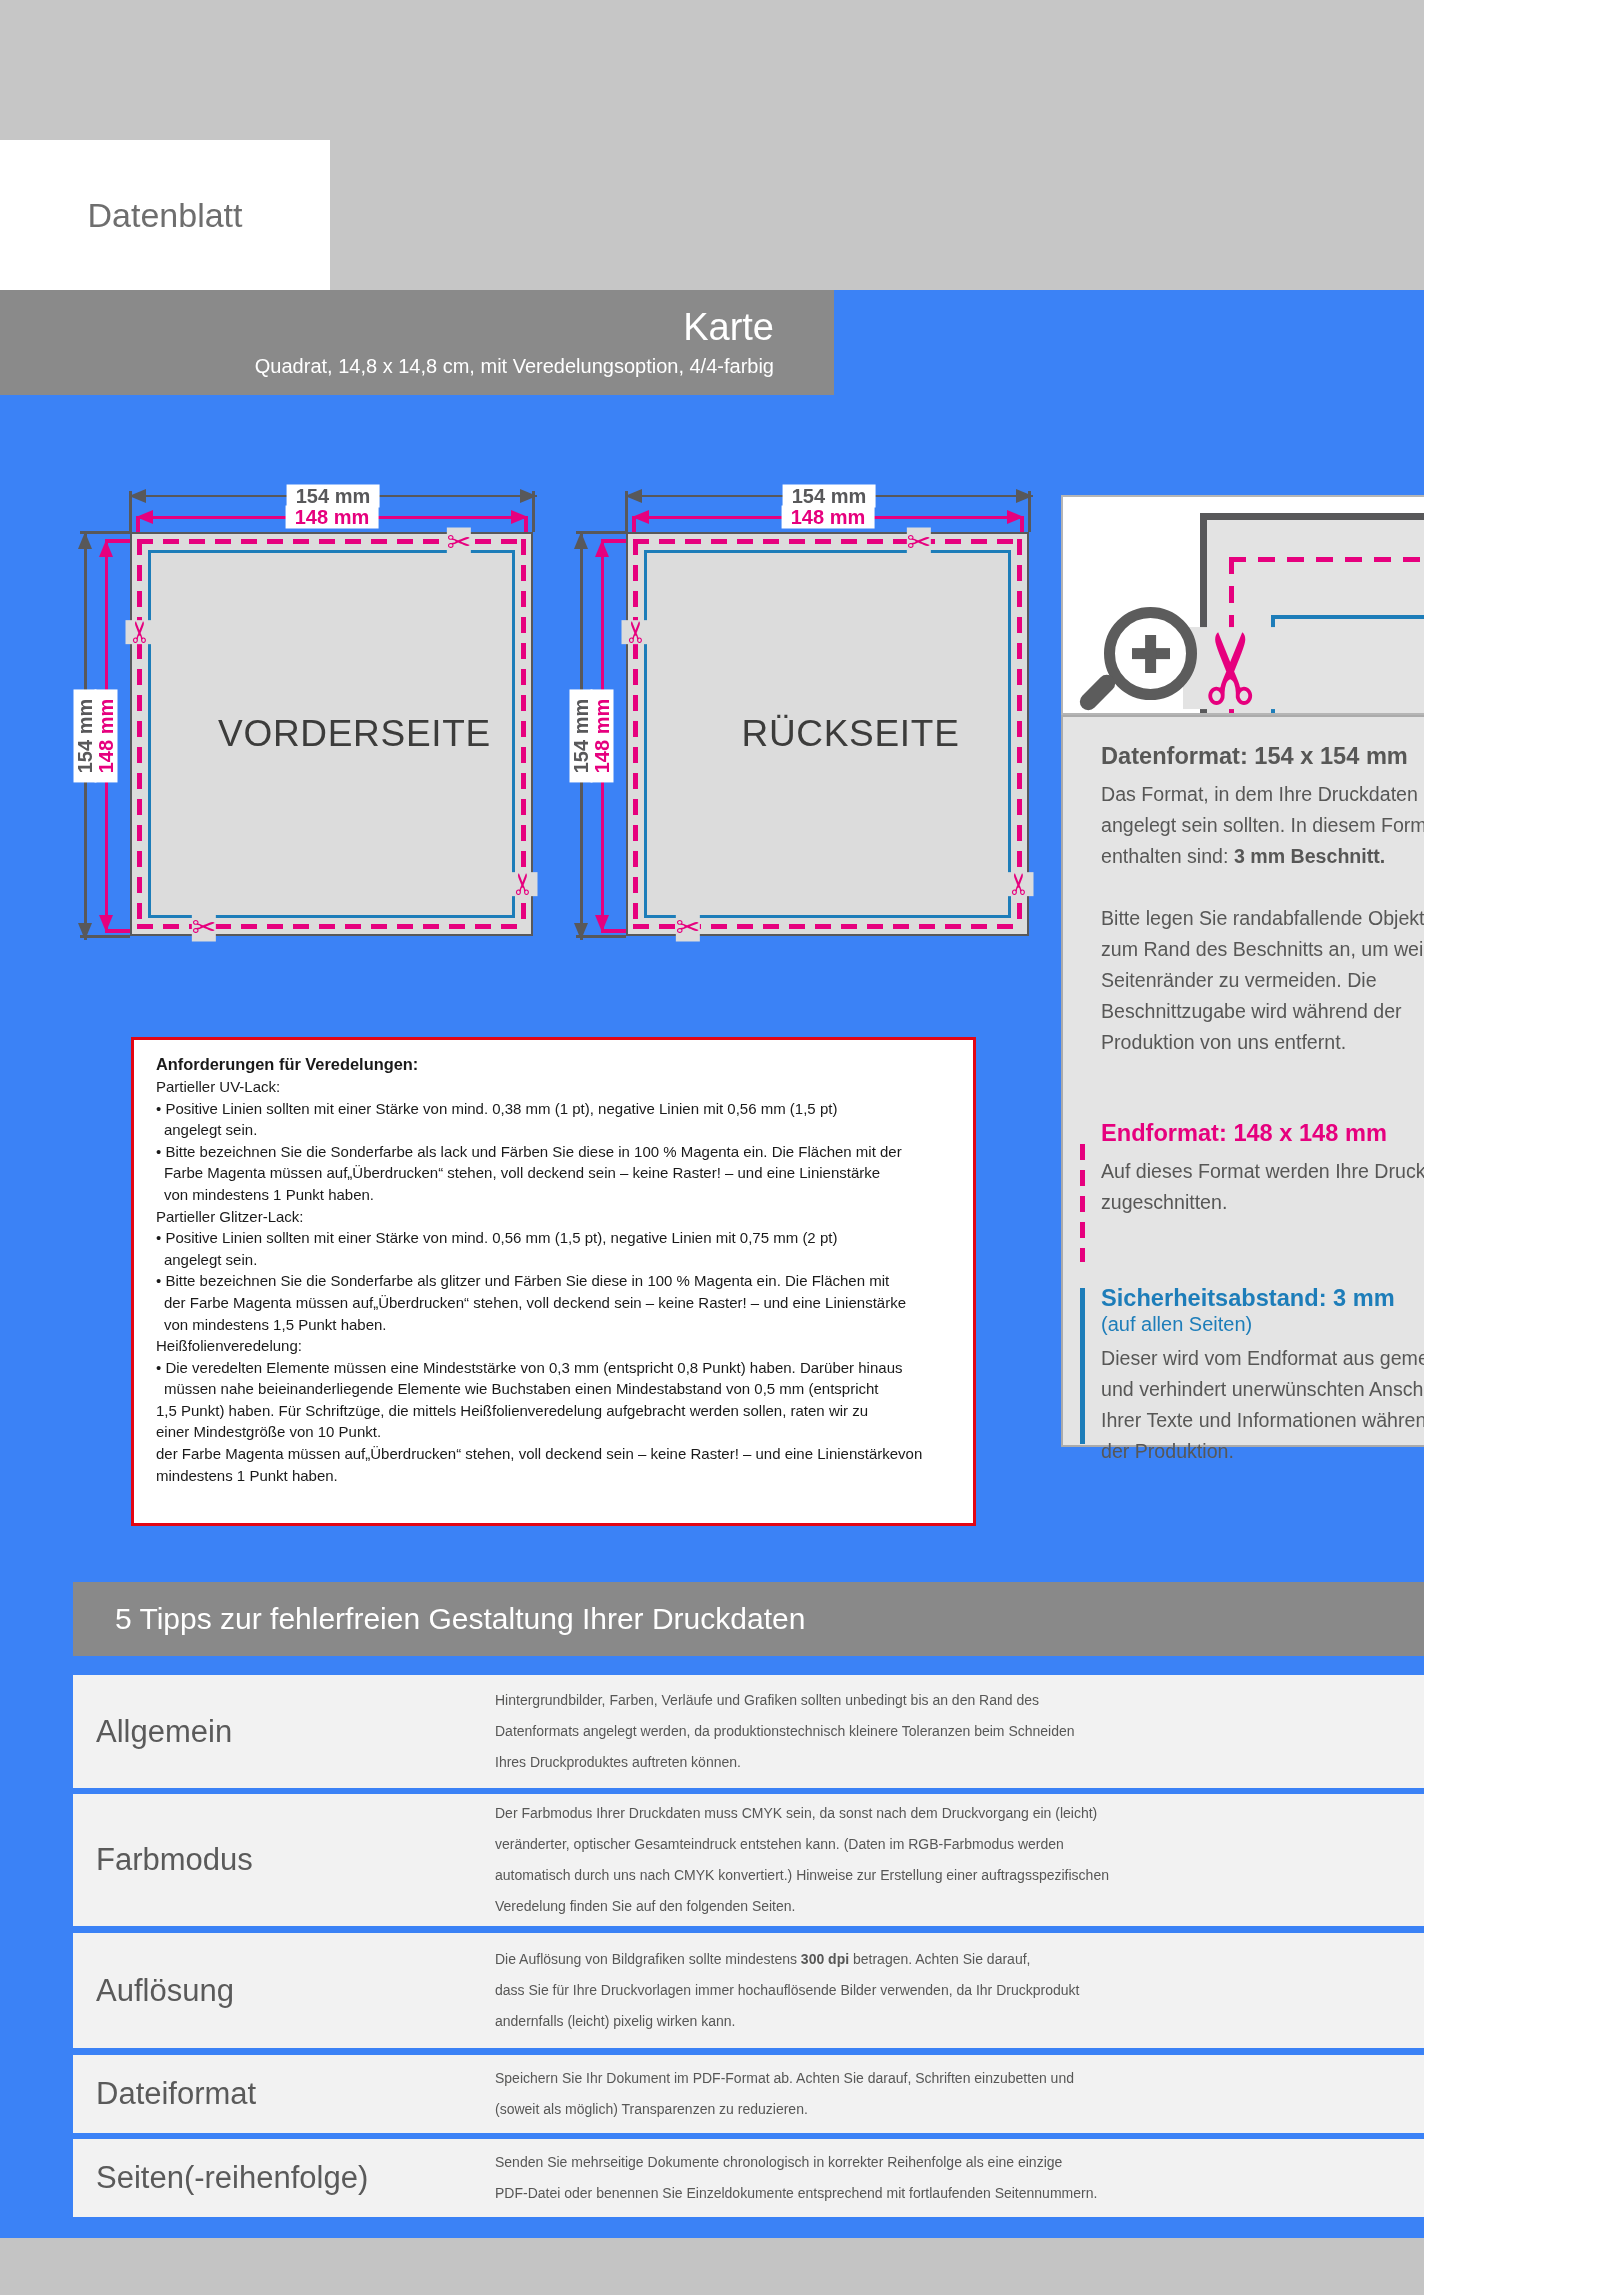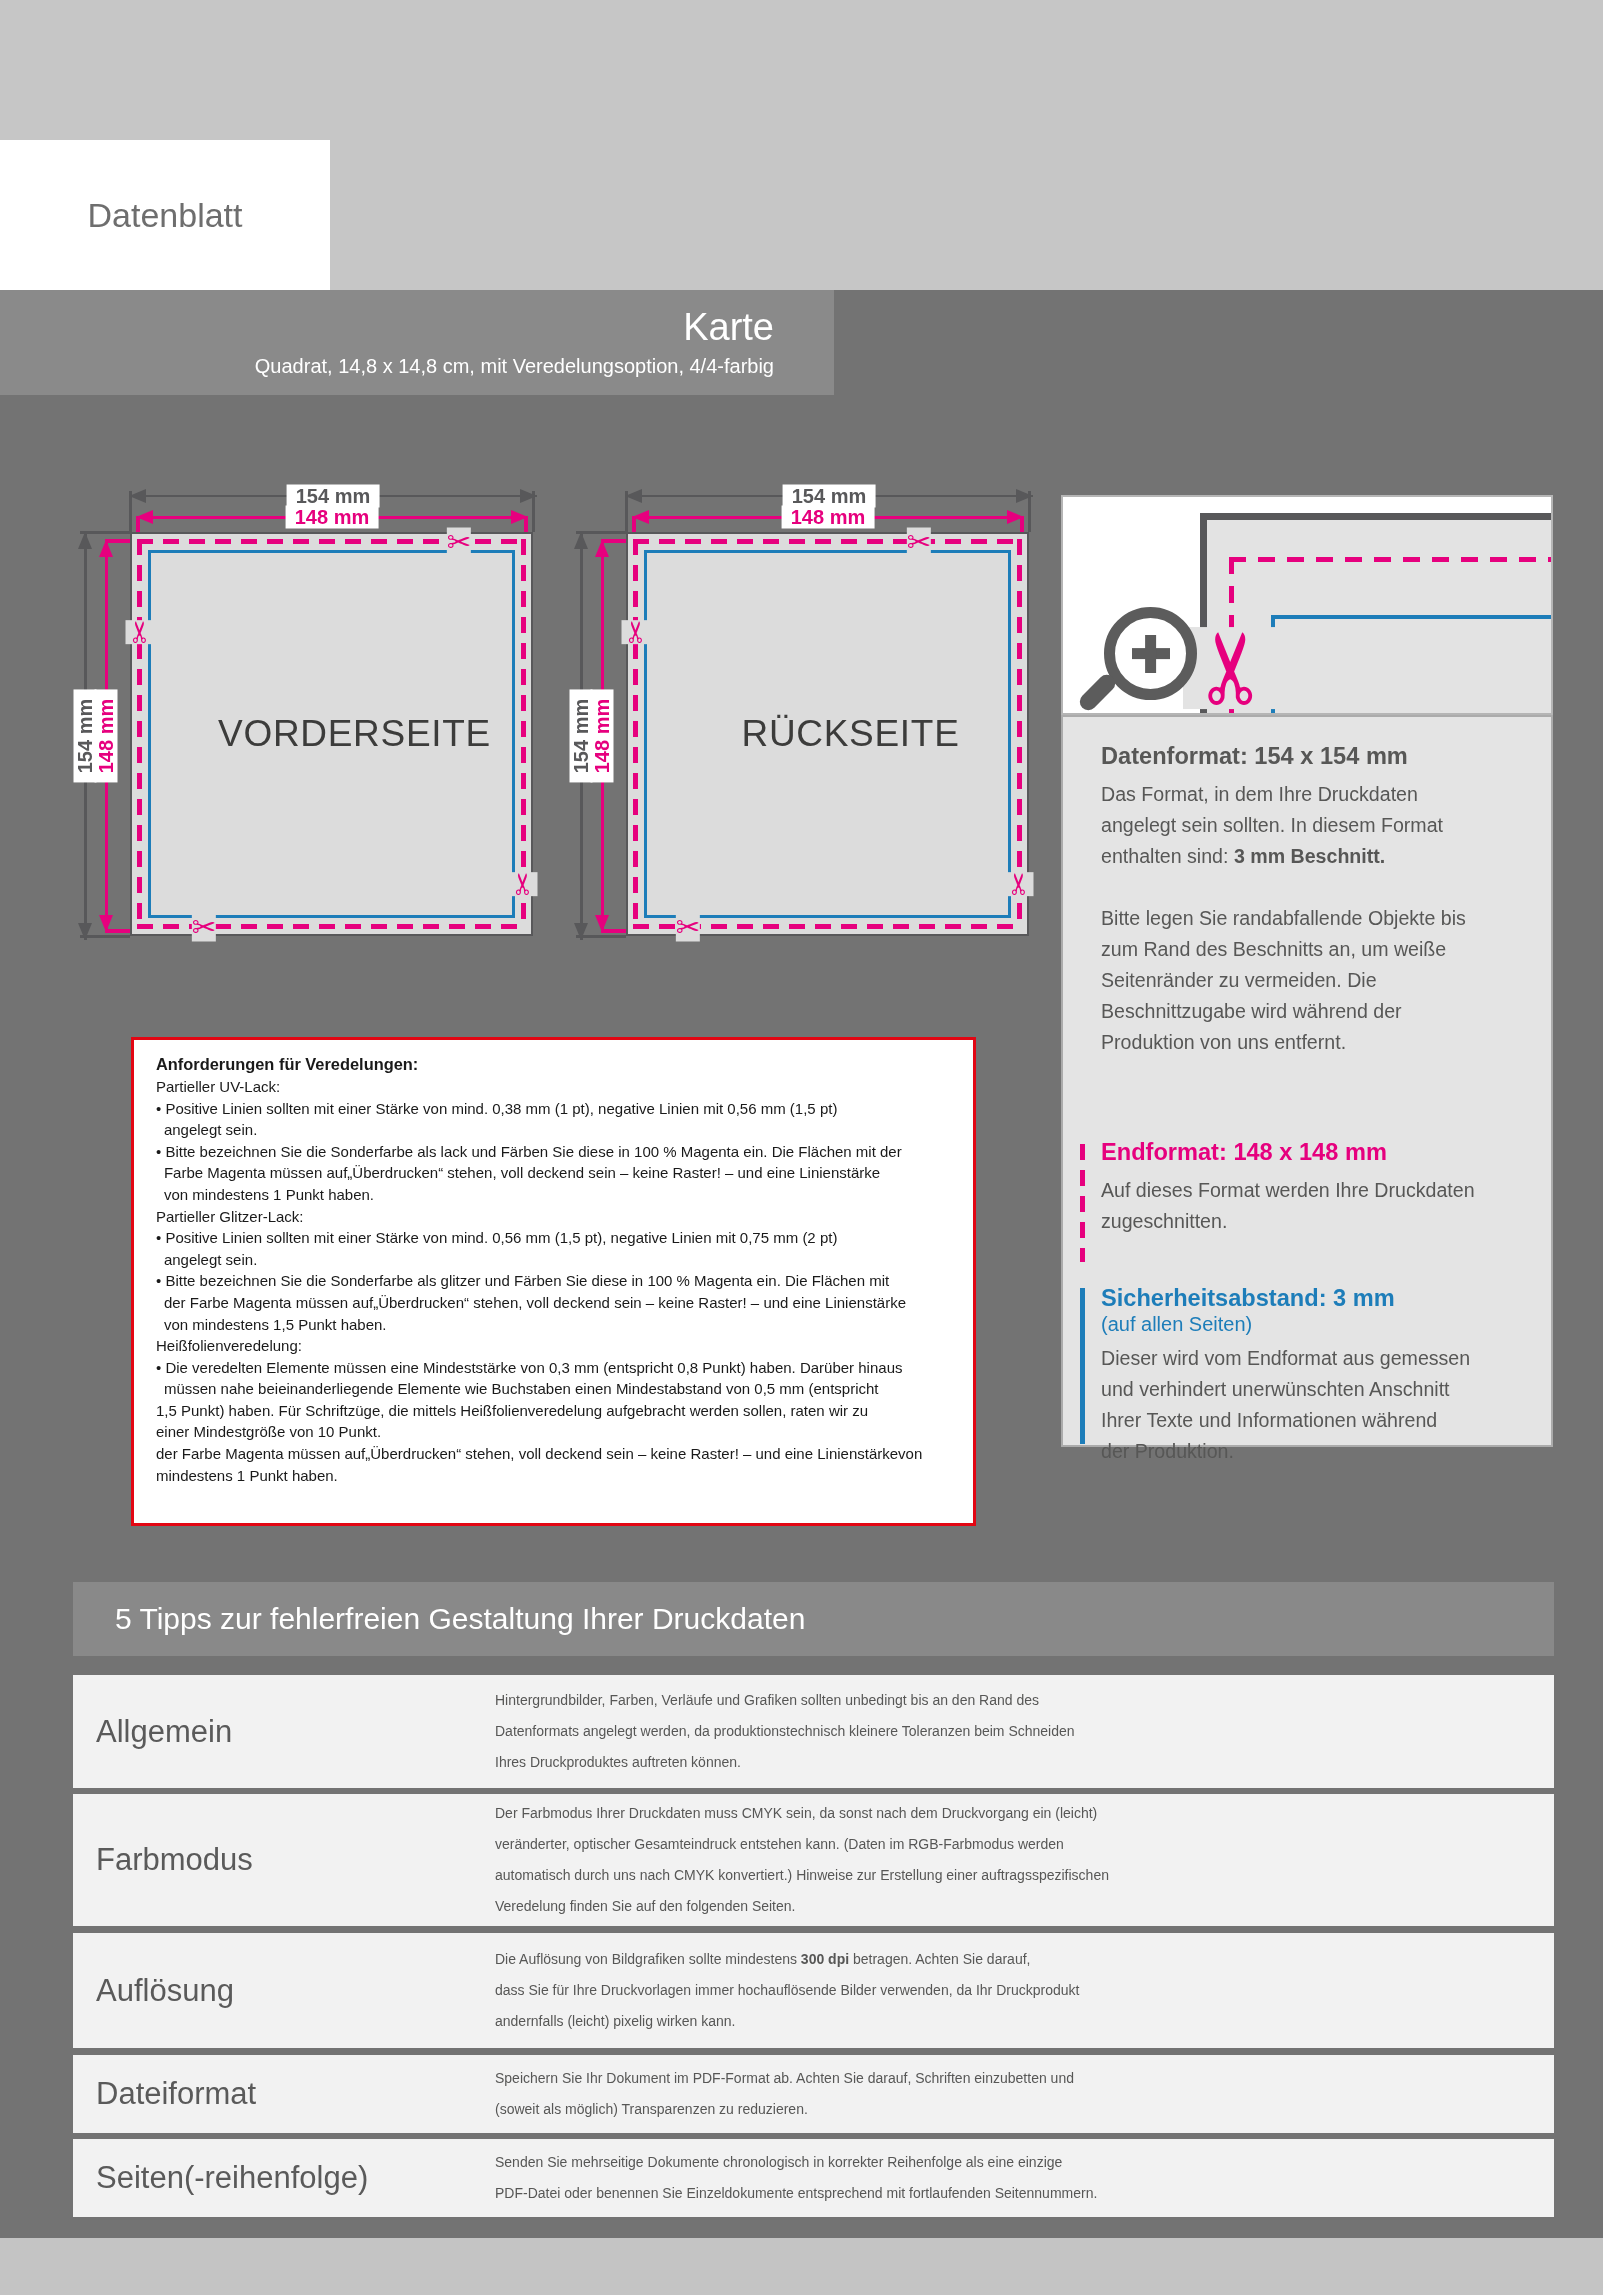--- a/index.html
+++ b/index.html
@@ -1,16 +1,16 @@
 <!DOCTYPE html>
 <html style="font-size:10.5px"><head>
 <meta charset="utf-8">
 <style>
   html,body{margin:0;padding:0;background:#ffffff;}
-  #page{position:relative;width:1603px;height:2295px;background:#737373;overflow:hidden;
+  #page{position:relative;width:1424px;height:2295px;background:#3b82f6;overflow:hidden;
         font-family:"Liberation Sans",sans-serif;color:#575756;}
   .abs{position:absolute;}
 
   
   .band-top{left:0;top:0;width:1623px;height:290px;background:#c6c6c6;}
   .datenblatt-box{left:0;top:140px;width:330px;height:150px;background:#ffffff;
                   display:flex;align-items:center;justify-content:center;}
   .datenblatt-box span{font-size:34px;color:#6e6e6e;}
   .band-dark{left:0;top:290px;width:834px;height:105px;background:#8a8a8a;
              display:flex;flex-direction:column;align-items:flex-end;justify-content:center;
@@ -106,21 +106,21 @@
   .mag-handle{position:absolute;left:26px;top:174px;width:17px;height:43px;background:#5c5c5c;
             border-radius:8.5px;transform:rotate(45deg);}
 
   
   .info-panel{left:1061px;top:715px;width:492px;height:732px;background:#e4e4e4;
               border:2px solid #ababab;box-sizing:border-box;}
   .ip-block{position:absolute;left:38px;right:19.6px;}
   .ip-title{font-size:23.6px;font-weight:bold;margin-bottom:9.2px;}
   .ip-body{font-size:19.6px;line-height:31px;white-space:pre-line;color:#575756;}
   .b-daten{top:26px;} .b-daten .ip-title{color:#575756;}
-  .b-end{top:422px;}  .b-end .ip-title{color:#e6007e;}
+  .b-end{top:403px;}  .b-end .ip-title{color:#e6007e;}
   .b-sich{top:568px;} .b-sich .ip-title{color:#1d7db9;margin-bottom:1.3px;}
   .ip-sub{font-size:20px;color:#1d7db9;margin-bottom:6.5px;}
   .pm-line{position:absolute;left:17px;top:427px;width:4.6px;height:118px;
      background:repeating-linear-gradient(180deg,#e6007e 0 15.7px,transparent 15.7px 26px);}
   .bl-line{position:absolute;left:17px;top:571px;width:4.6px;height:156px;background:#1d7db9;}
   .bold{font-weight:bold;}
 
   
   .reqbox{left:131px;top:1037px;width:845px;height:489px;border:3.9px solid #e30613;
           box-sizing:border-box;padding:14.4px 22px;background:#ffffff;}

